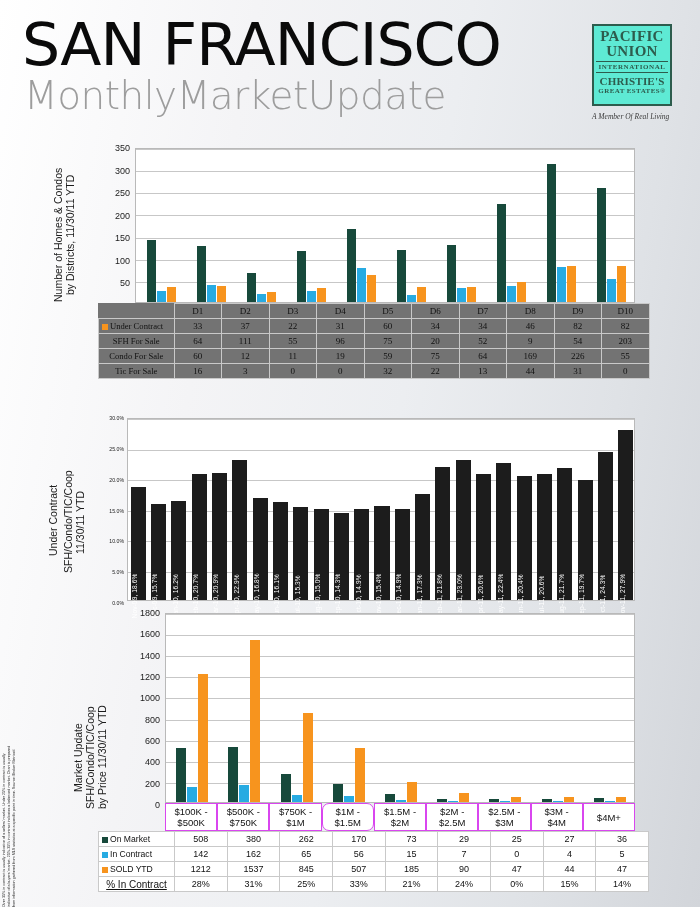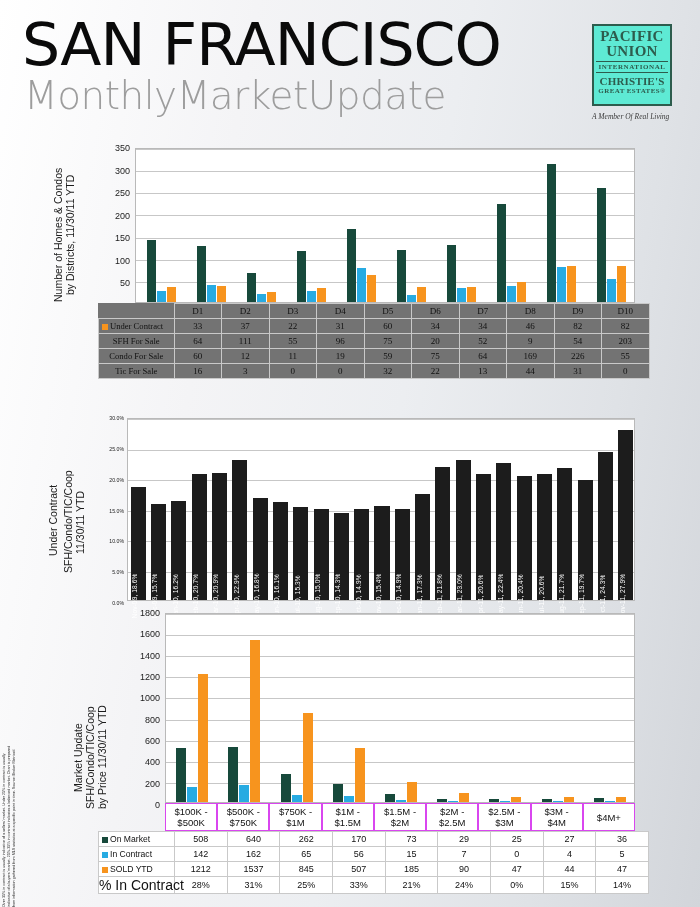--- a/index.html
+++ b/index.html
@@ -63,21 +63,21 @@
   table.dt td{border:1px solid #c9c9c9;font-size:9px;color:#111;text-align:center;padding:0;height:14px;}
   table.dt td.lab{text-align:left;padding-left:3px;font-size:8.6px;white-space:nowrap;}
   table.dt td.labc{text-align:center;font-size:8.6px;white-space:nowrap;}
   table.dt td.hdr{font-size:9px;}
   .swatch{display:inline-block;width:6px;height:6px;margin-right:2px;vertical-align:middle;}
 
   
   table.pt{border-collapse:collapse;position:absolute;background:#ffffff;table-layout:fixed;}
   table.pt td{border:1px solid #c9c9c9;font-size:9px;color:#111;text-align:center;padding:0;height:14px;}
   table.pt td.lab{text-align:left;padding-left:3px;font-size:8.6px;white-space:nowrap;}
-  table.pt td.labc{text-align:center;font-size:14px;white-space:nowrap;}
+  table.pt td.labc{text-align:center;font-size:10px;white-space:nowrap;text-decoration:underline;}
 
   
   .pxlabels{position:absolute;display:flex;}
   .pxlabels div{
     border:1px solid #d946ef;background:#fff;box-sizing:border-box;
     font-size:9.5px;color:#111;display:flex;align-items:center;justify-content:center;
     text-align:center;line-height:11px;
   }
 
   
@@ -391,39 +391,39 @@
       <div class="bar" style="left: 449.889px; width: 10px; background: rgb(247, 148, 30); height: 4.96111px;"></div>
     </div>
 
   <div class="pxlabels" id="c3-xlabels" style="left:165px;top:803px;width:470px;height:28px;">
       <div style="width: 52.2222px; height: 28px; white-space: pre-line;">$100K -
 $500K</div>
       <div style="width: 52.2222px; height: 28px; white-space: pre-line;">$500K -
 $750K</div>
       <div style="width: 52.2222px; height: 28px; white-space: pre-line;">$750K -
 $1M</div>
-      <div style="width: 52.2222px; height: 28px; white-space: pre-line;">$1M -
+      <div style="width: 52.2222px; height: 28px; white-space: pre-line; border-radius: 7px;">$1M -
 $1.5M</div>
       <div style="width: 52.2222px; height: 28px; white-space: pre-line;">$1.5M -
 $2M</div>
       <div style="width: 52.2222px; height: 28px; white-space: pre-line;">$2M -
 $2.5M</div>
       <div style="width: 52.2222px; height: 28px; white-space: pre-line;">$2.5M -
 $3M</div>
       <div style="width: 52.2222px; height: 28px; white-space: pre-line;">$3M -
 $4M</div>
       <div style="width: 52.2222px; height: 28px; white-space: pre-line;">$4M+</div>
     </div>
 
   <table class="pt" id="c3-table" style="left:98px;top:831px;width:537px;">
       <tbody>
         <tr>
           <td class="lab" style="width:72px"><span class="swatch" style="background:#17493B"></span>On Market</td>
           <td style="width: 51.6667px;">508</td>
-          <td style="width: 51.6667px;">640</td>
+          <td style="width: 51.6667px;">380</td>
           <td style="width: 51.6667px;">262</td>
           <td style="width: 51.6667px;">170</td>
           <td style="width: 51.6667px;">73</td>
           <td style="width: 51.6667px;">29</td>
           <td style="width: 51.6667px;">25</td>
           <td style="width: 51.6667px;">27</td>
           <td style="width: 51.6667px;">36</td>
         </tr>
         <tr>
           <td class="lab" style="width:72px"><span class="swatch" style="background:#27ABE2"></span>In Contract</td>

